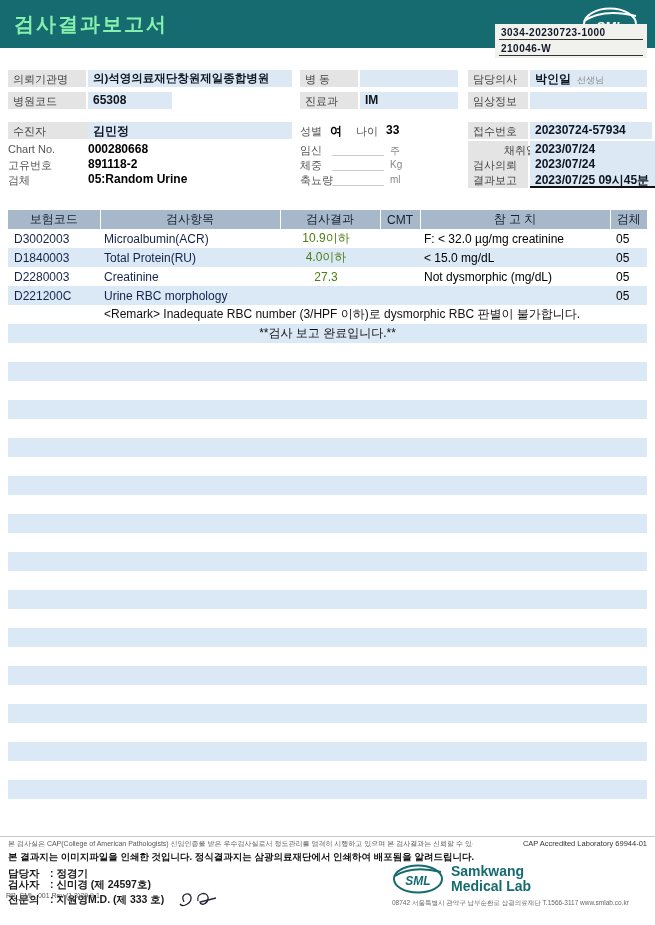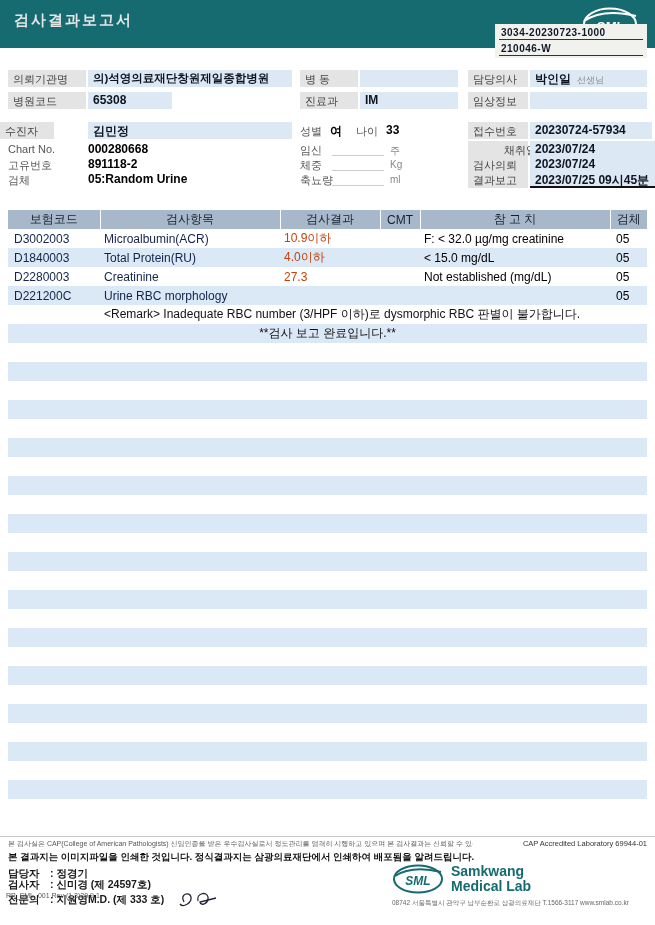--- a/index.html
+++ b/index.html
@@ -2,21 +2,21 @@
 <html><head>
 <meta charset="utf-8">
 <style>
   * { margin:0; padding:0; box-sizing:border-box; }
   html,body { background:#fff; }
   body { font-family:"Liberation Sans","DejaVu Sans",sans-serif; }
   .page { position:relative; width:655px; height:925px; background:#ffffff; overflow:hidden; }
 
   
   .banner { position:absolute; top:0; left:0; width:655px; height:48px; background:#156b70; }
-  .banner h1 { color:#e5e5e5; font-size:15px; font-weight:bold; letter-spacing:2px; padding:11px 0 0 14px; }
+  .banner h1 { color:#86efac; font-size:20px; font-weight:bold; letter-spacing:2px; padding:11px 0 0 14px; }
   .banner .logo-wrap { position:absolute; right:16px; top:5px; }
 
   
   .codes { position:absolute; top:24px; right:8px; width:152px; background:#f1f1ee; padding:3px 4px 2px; font-size:10px; font-weight:bold; color:#101828; }
   .codes .code-line { border-bottom:1px solid #333; padding:0 2px 1px; margin-bottom:3px; letter-spacing:.5px; white-space:nowrap; }
   .codes .code-line:last-child { margin-bottom:0; }
 
   
   .sect { position:absolute; left:0; width:655px; }
   .f-row { position:absolute; left:0; width:655px; height:17px; font-size:11px; }
@@ -31,21 +31,21 @@
 
   
   .results-wrap { position:absolute; top:210px; left:8px; width:639px; }
   table.results { border-collapse:collapse; table-layout:fixed; width:639px; font-size:12px; }
   table.results thead td { background:#a7b8ca; color:#14222e; height:18px; text-align:center; padding:1px 3px; border-right:1px solid #fff; white-space:nowrap; }
   table.results thead td:last-child { border-right:none; }
   table.results tbody td { height:19px; padding:1px 4px; white-space:nowrap; overflow:hidden; }
   tr.stripe td { background:#dbe8f5; }
   .c-code { color:#14244a; padding-left:6px !important; }
   .c-item { color:#14244a; }
-  .c-result { text-align:left; padding-right:12px !important; color:#c2410c; }
+  .c-result { text-align:center; padding-right:12px !important; color:#4d7c0f; }
   .c-ref { color:#000; }
   .c-spec { color:#000; padding-left:6px !important; }
   .c-remark { padding-left:96px !important; color:#111; }
   .c-complete { text-align:center; color:#111; }
 
   
   .footer { position:absolute; top:836px; left:0; width:655px; height:65px; padding:2px 8px 4px; border-top:1px solid #c8c8c8; }
   .acc-row { display:flex; justify-content:space-between; align-items:flex-start; font-size:7px; color:#555; }
   .acc-left { max-width:465px; white-space:nowrap; overflow:hidden; }
   .acc-right { font-size:7.5px; color:#333; white-space:nowrap; }
@@ -94,21 +94,21 @@
       <span class="val" style="left:88px; width:84px;">65308</span>
       <span class="lbl" style="left:300px; width:58px;">진료과</span>
       <span class="val" style="left:360px; width:98px;">IM</span>
       <span class="lbl" style="left:468px; width:60px;">임상정보</span>
       <span class="val" style="left:530px; width:117px;"></span>
     </div>
   </div>
 
   <div class="sect" style="top:122px; height:70px;">
     <div class="f-row" style="top:0;">
-      <span class="lbl" style="left:0; width:54px;">수진자</span>
+      <span class="lbl" style="left:8px; width:94px;">수진자</span>
       <span class="val" style="left:88px; width:204px;">김민정</span>
       <span class="plain-lbl" style="left:300px;">성별</span>
       <span class="plain-val" style="left:330px;">여</span>
       <span class="plain-lbl" style="left:356px;">나이</span>
       <span class="plain-val" style="left:386px;">33</span>
       <span class="lbl" style="left:468px; width:60px;">접수번호</span>
       <span class="val" style="left:530px; width:122px;">20230724-57934</span>
     </div>
     <div class="f-row" style="top:19px;">
       <span class="plain-lbl" style="left:8px;">Chart No.</span>
@@ -174,21 +174,21 @@
             <td class="c-result">4.0이하</td>
             <td class="c-cmt">&nbsp;</td>
             <td class="c-ref">&lt; 15.0 mg/dL</td>
             <td class="c-spec">05</td>
           </tr>
           <tr>
             <td class="c-code">D2280003</td>
             <td class="c-item">Creatinine</td>
             <td class="c-result">27.3</td>
             <td class="c-cmt">&nbsp;</td>
-            <td class="c-ref">Not established (mg/dL)</td>
+            <td class="c-ref">Not dysmorphic (mg/dL)</td>
             <td class="c-spec">05</td>
           </tr>
           <tr class="stripe">
             <td class="c-code">D221200C</td>
             <td class="c-item">Urine RBC morphology</td>
             <td class="c-result">&nbsp;</td>
             <td class="c-cmt">&nbsp;</td>
             <td class="c-ref">&nbsp;</td>
             <td class="c-spec">05</td>
           </tr>

